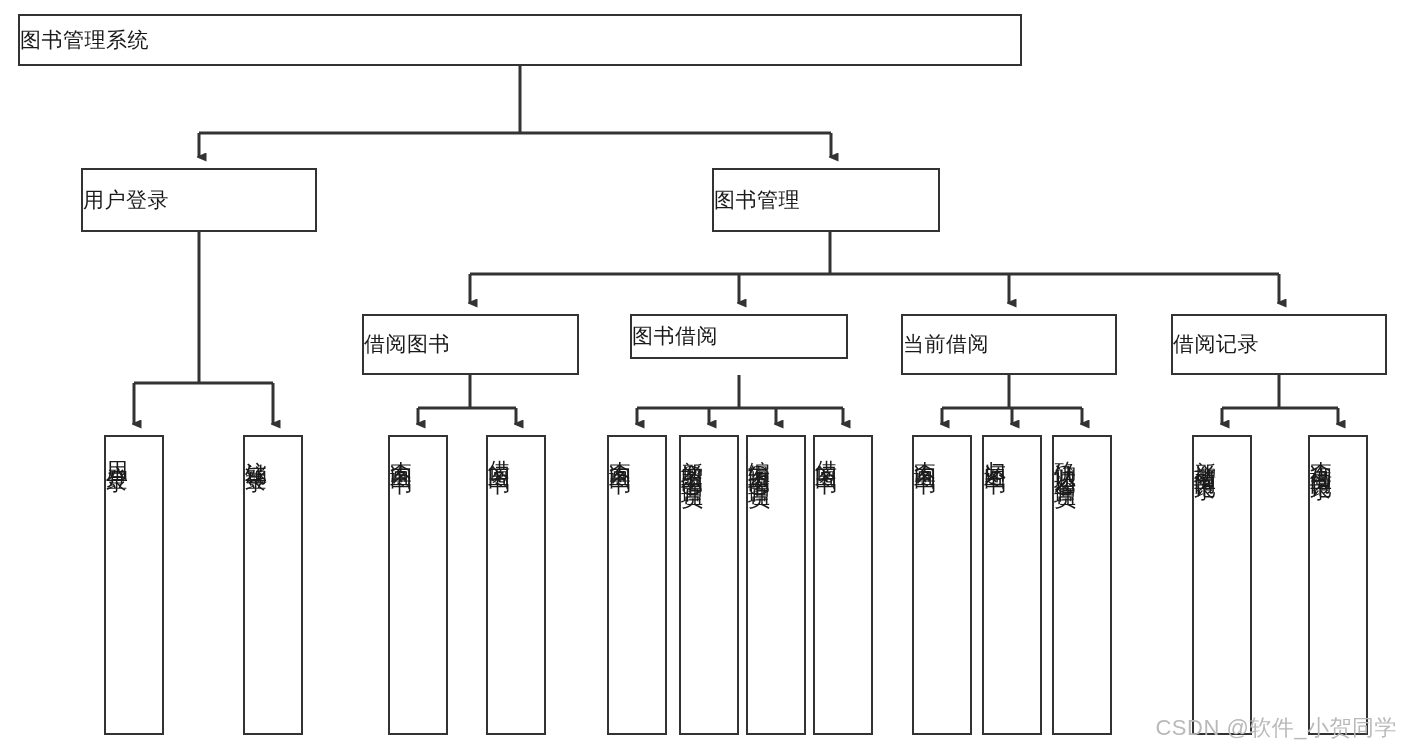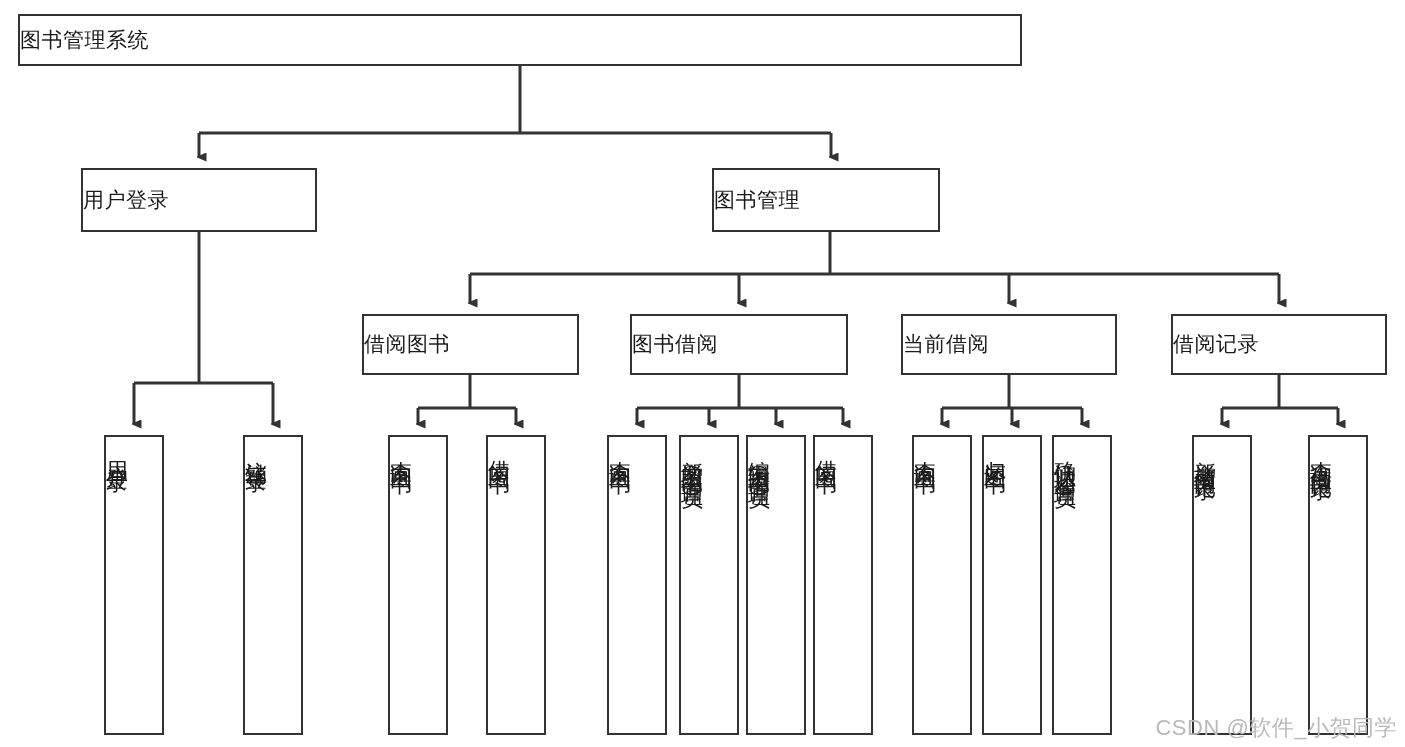--- a/index.html
+++ b/index.html
@@ -127,21 +127,21 @@
   <div class="node" style="left:81px; top:168px; width:236px; height:64px;">
     <span class="node-label">用户登录</span>
   </div>
   <div class="node" style="left:712px; top:168px; width:228px; height:64px;">
     <span class="node-label">图书管理</span>
   </div>
 
   <div class="node" style="left:362px; top:314px; width:217px; height:61px;">
     <span class="node-label">借阅图书</span>
   </div>
-  <div class="node" style="left:630px; top:314px; width:218px; height:61px;">
+  <div class="node" style="left:630px; top:314px; width:218px; height:45px;">
     <span class="node-label">图书借阅</span>
   </div>
   <div class="node" style="left:1171px; top:314px; width:216px; height:61px;">
     <span class="node-label">借阅记录</span>
   </div>
   <div class="node" style="left:901px; top:314px; width:216px; height:61px;">
     <span class="node-label">当前借阅</span>
   </div>
 
   <div class="node vertical" style="left:104px; top:435px; width:60px; height:300px;">

